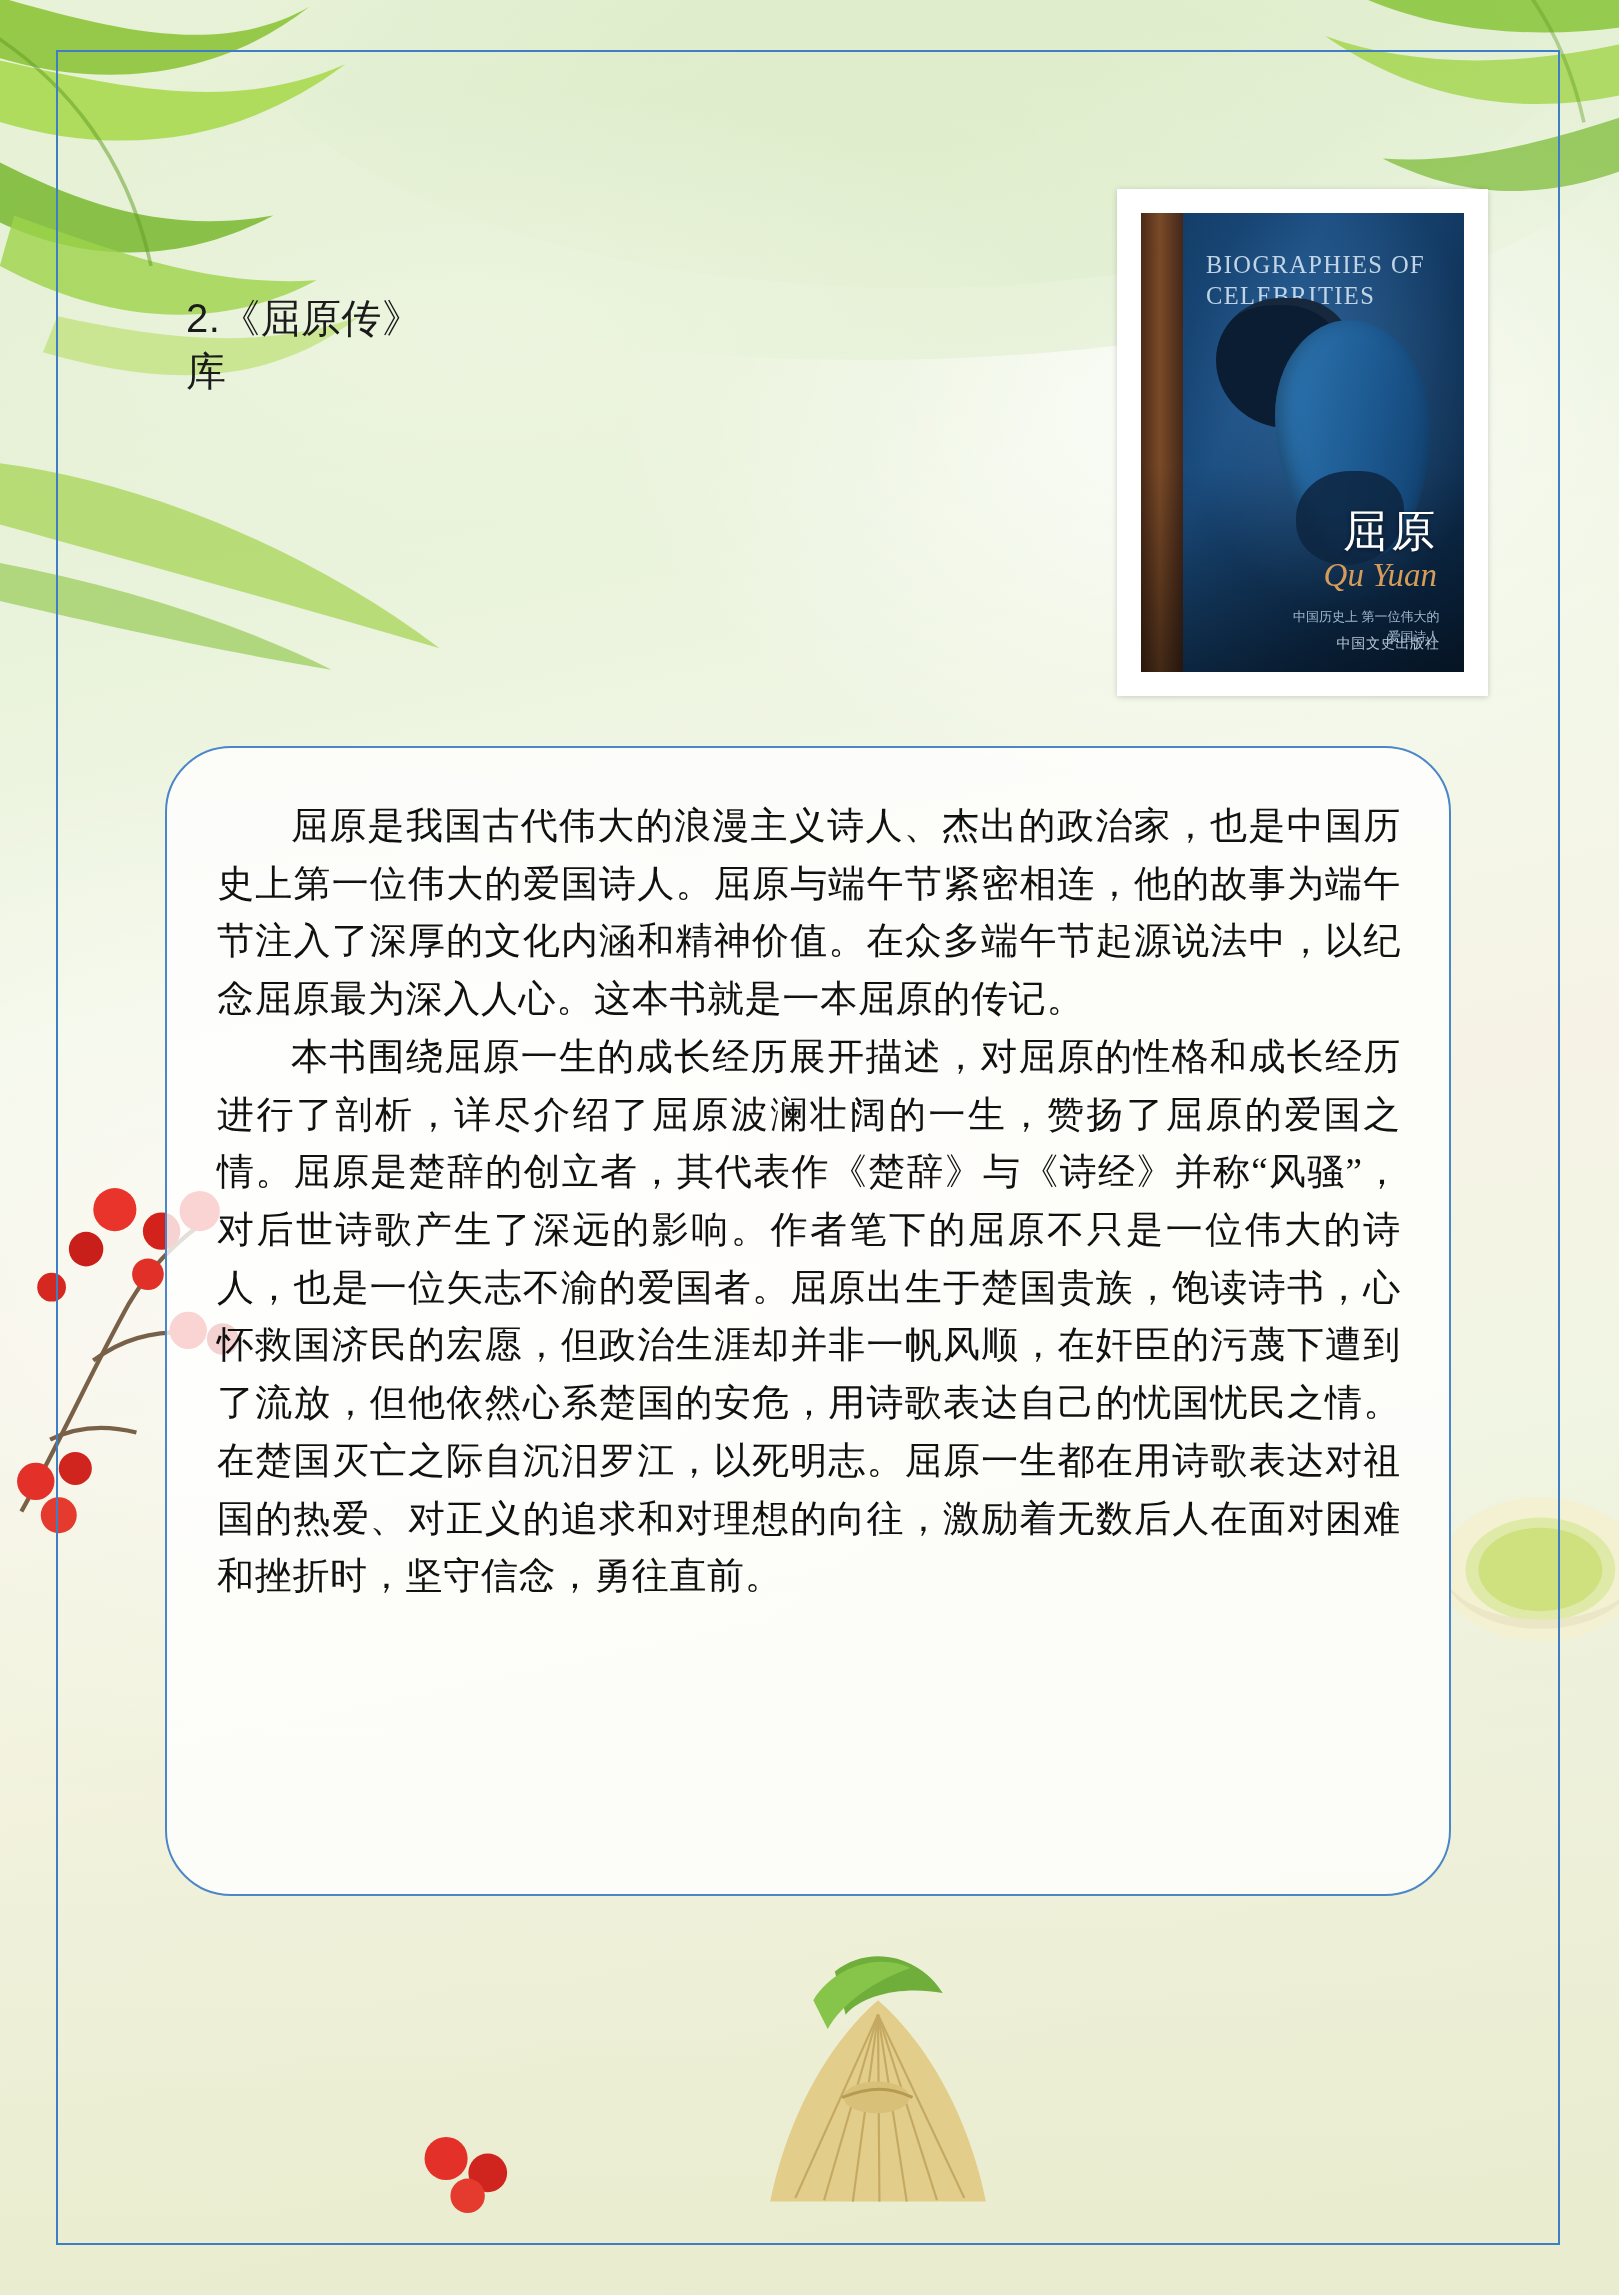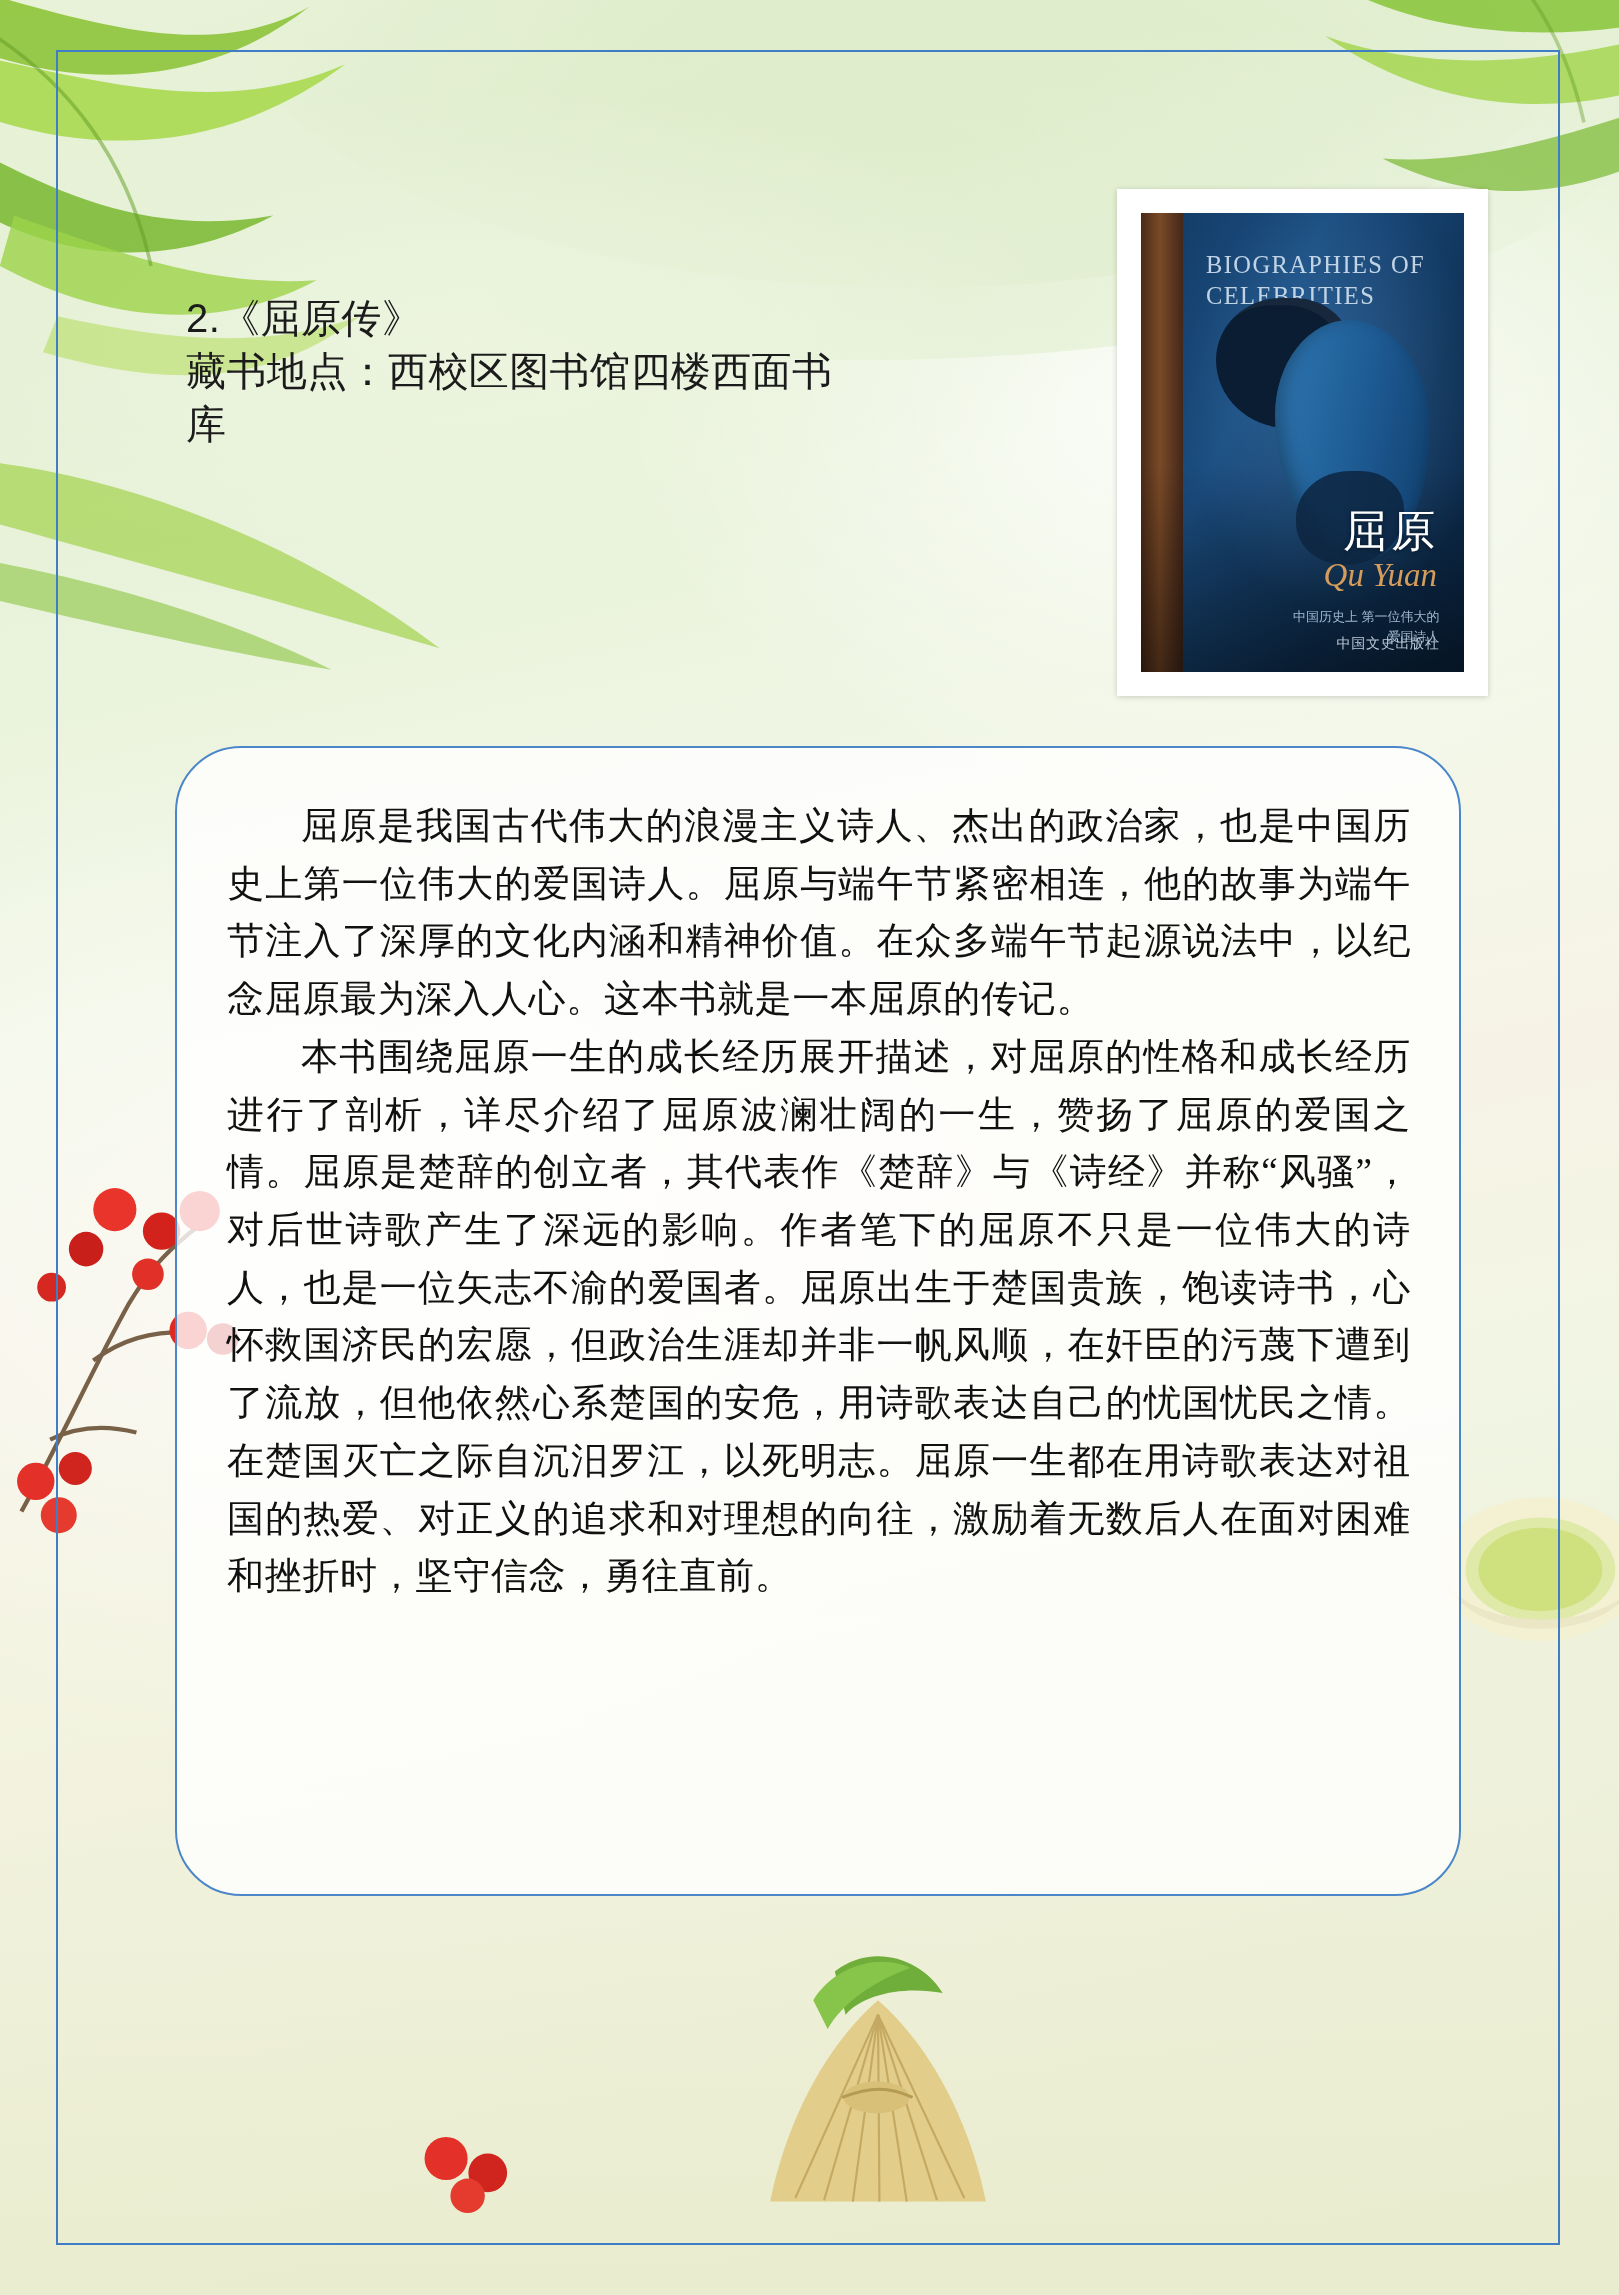--- a/index.html
+++ b/index.html
@@ -206,21 +206,21 @@
     right: 24.5px;
     bottom: 18.7px;
     color: #b9c9d8;
     font-size: 14px;
     letter-spacing: 0.7px;
   }
 
   
   .card {
     position: absolute;
-    left: 175px;
+    left: 165px;
     top: 746px;
     width: 1286px;
     height: 1150px;
     box-sizing: border-box;
     border: 2.9px solid #4a86c8;
     border-radius: 66px;
     background: rgba(255,255,255,0.80);
     padding: 49px 48px 18px 50px;
   }
   .card p {
@@ -328,21 +328,20 @@
       <path d="M120 120 C 150 70, 215 55, 255 75 C 200 95, 160 125, 140 160 Z" fill="#87c44a"></path>
       <ellipse cx="208" cy="255" rx="46" ry="22" fill="#d9c079"></ellipse>
       <path d="M160 255 C 200 240, 225 240, 258 255" stroke="#b59a52" stroke-width="4" fill="none"></path>
     </g>
   </svg>
 
   <div class="frame"></div>
 
   <div class="header-block">
     <div class="line">2.《屈原传》</div>
-    <div class="line">藏书地点：西校区图书馆四楼西面书</div>
     <div class="line">库</div>
   </div>
 
   <div class="cover-wrap">
     <div class="cover">
       <div class="spine"></div>
       <div class="vig"></div>
       <div class="title-en">BIOGRAPHIES OF CELEBRITIES</div>
       <div class="face">
         <div class="hair"></div>

